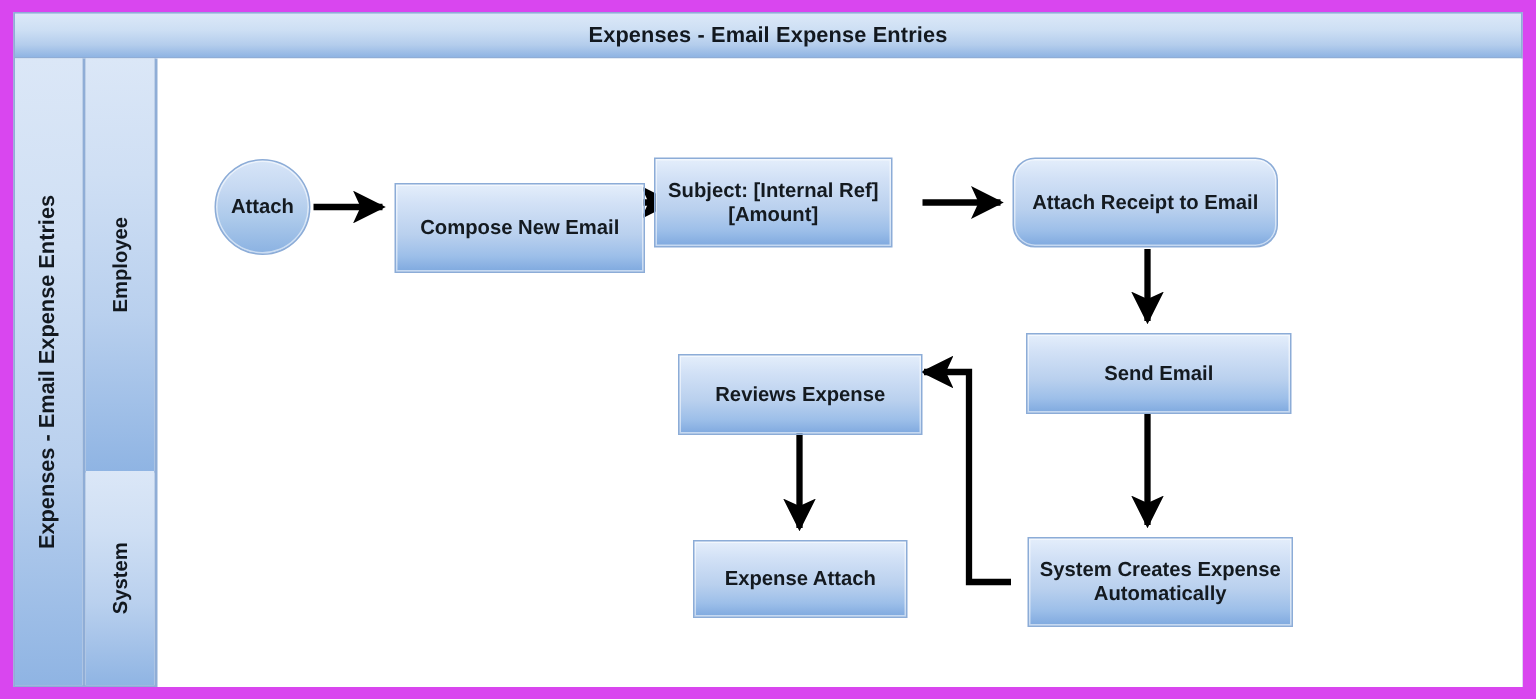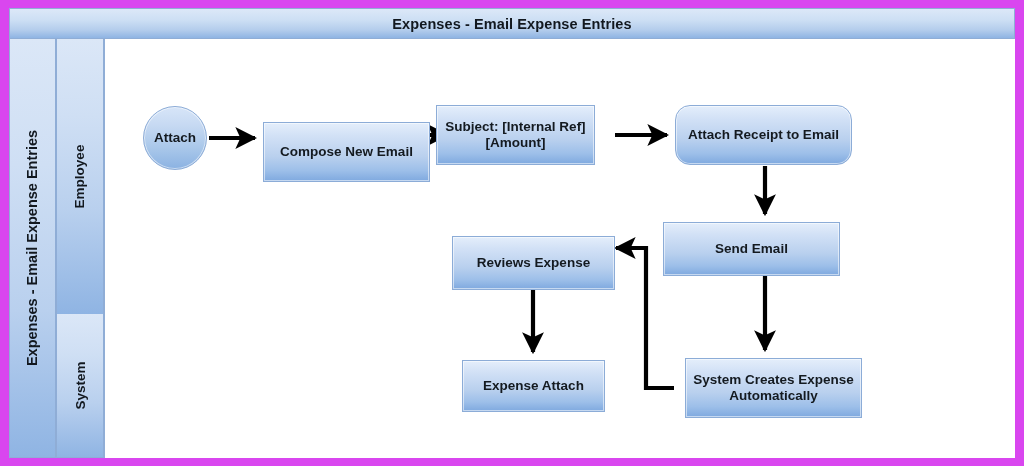--- a/index.html
+++ b/index.html
@@ -186,21 +186,21 @@
   </svg>
 
   <div class="node start" style="left:143px; top:106px; width:64px; height:64px;">Attach</div>
 
   <div class="node" style="left:263px; top:122px; width:167px; height:60px;">Compose New Email</div>
 
   <div class="node" style="left:436px; top:105px; width:159px; height:60px;">Subject: [Internal Ref] [Amount]</div>
 
   <div class="node" style="left:675px; top:105px; width:177px; height:60px;border-radius:15px;">Attach Receipt to Email</div>
 
-  <div class="node" style="left:663px; top:222px; width:177px; height:54px;">Send Email</div>
+  <div class="node" style="left:684px; top:222px; width:177px; height:54px;">Send Email</div>
 
   <div class="node" style="left:452px; top:236px; width:163px; height:54px;">Reviews Expense</div>
 
   <div class="node" style="left:462px; top:360px; width:143px; height:52px;">Expense Attach</div>
 
   <div class="node" style="left:675px; top:358px; width:177px; height:60px;margin-left:10px;">System Creates Expense Automatically</div>
 
 </div>
 
 </body></html>

